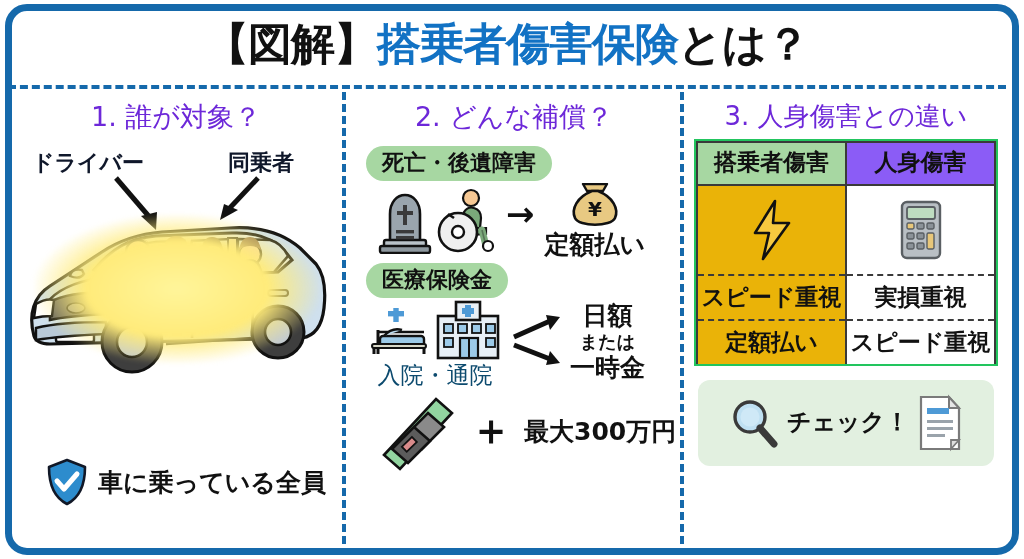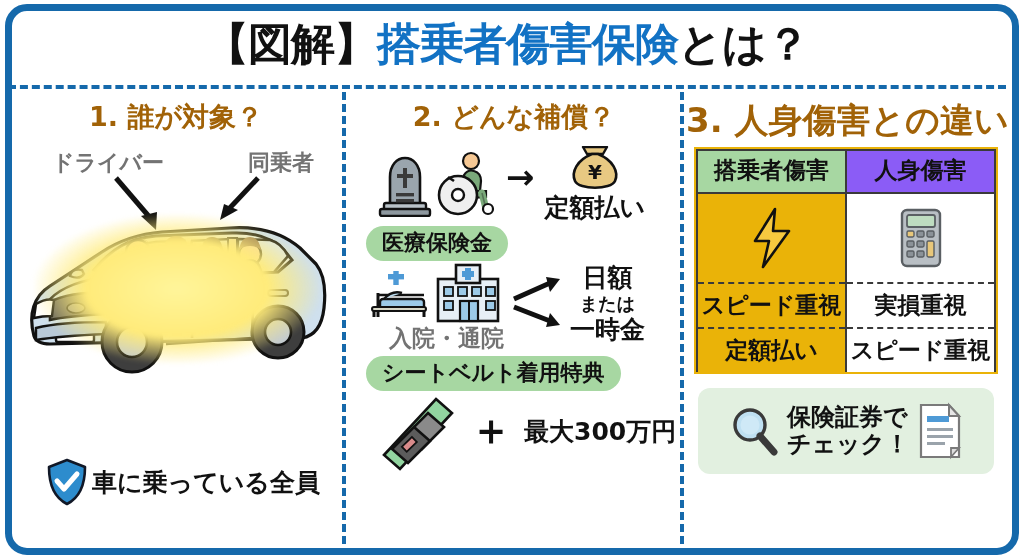--- a/index.html
+++ b/index.html
@@ -48,65 +48,65 @@
     border-left:4px dashed #1569ab;
   }
 
   
   .col{position:absolute;top:92px;height:455px;box-sizing:border-box;}
   #col1{left:10px;width:332px;}
   #col2{left:348px;width:332px;}
   #col3{left:686px;width:320px;}
 
   .col-title{
-    text-align:center;font-size:27px;font-weight:bold;color:#a16207;
+    text-align:center;font-size:27px;font-weight:normal;color:#6d28d9;
     margin-top:10px;line-height:1.1;white-space:nowrap;
   }
-  #col3 .col-title{font-size:34px;}
+  #col3 .col-title{font-size:26px;}
 
   
   .car-area{position:relative;width:332px;height:270px;margin-top:2px;}
   .lbl{
-    position:absolute;font-size:22px;font-weight:bold;color:#737373;white-space:nowrap;margin-left:20px;
+    position:absolute;font-size:22px;font-weight:bold;color:#0f172a;white-space:nowrap;
   }
   #lbl-driver{left:22px;top:14px;}
   #lbl-passenger{left:218px;top:14px;}
   .arrow-line{position:absolute;}
   .carwrap{position:absolute;left:6px;top:52px;width:320px;height:210px;}
   .glow{
     position:absolute;left:18px;top:28px;width:286px;height:150px;
     background:radial-gradient(ellipse at center,#fff59a 0%,#ffeb7a 45%,rgba(255,240,140,0.0) 72%);
     filter:blur(2px);
   }
   .badge1{
     position:absolute;left:36px;top:366px;
-    display:flex;align-items:center;gap:4px;
+    display:flex;align-items:center;gap:10px;
   }
   .badge1 .txt{font-size:25px;font-weight:bold;color:#111;white-space:nowrap;}
 
   
   .pill{
     display:inline-block;background:#a7d7a2;color:#111;
     font-size:22px;font-weight:bold;border-radius:20px;
     padding:4px 16px 6px 16px;line-height:1.15;white-space:nowrap;
   }
   .sec{position:relative;}
   .sec-row{display:flex;align-items:center;}
   .big-arrow{
     font-size:34px;font-weight:bold;color:#111;line-height:1;
   }
   .r-txt{font-size:25px;font-weight:bold;color:#111;text-align:center;line-height:1.12;white-space:nowrap;}
   .r-small{font-size:18px;font-weight:bold;color:#111;}
-  .cap{font-size:23px;font-weight:bold;color:#737373;text-align:right;white-space:nowrap;}
+  .cap{font-size:23px;font-weight:normal;color:#0c4a6e;text-align:center;white-space:nowrap;}
   .plus{font-size:42px;font-weight:bold;color:#111;line-height:1;}
 
   
   .tbl{
     position:relative;margin:8px auto 0 auto;width:300px;
-    border:2px solid #eab308;border-collapse:collapse;
+    border:2px solid #22c55e;border-collapse:collapse;
     background:#fff;
   }
   .tbl table{border-collapse:collapse;width:100%;}
   .tbl th{
     border:2px solid #3a3a3a;
     font-size:23px;font-weight:bold;color:#111;
     padding:4px 0 6px 0;text-align:center;white-space:nowrap;
   }
   .th-a{background:#a7d7a2;}
   .th-b{background:#8b5cf6;}
@@ -233,20 +233,21 @@
         <path d="M11,23 L18,31 L31,16" fill="none" stroke="#ffffff" stroke-width="5" stroke-linecap="round" stroke-linejoin="round"></path>
       </svg>
       <div class="txt">車に乗っている全員</div>
     </div>
   </div>
 
   <div class="col" id="col2">
     <div class="col-title">2. どんな補償？</div>
 
     <div class="sec" style="margin-top:14px;padding-left:18px;">
+      <div class="pill">死亡・後遺障害</div>
       <div class="sec-row" style="margin-top:2px;">
         <svg width="58" height="66" viewBox="0 0 58 66" style="margin-left:10px;">
           <path d="M14,58 L14,26 C14,14 21,7 29,7 C37,7 44,14 44,26 L44,58 Z" fill="#9aa5ad" stroke="#111" stroke-width="2.6"></path>
           <rect x="8" y="52" width="42" height="8" rx="2" fill="#b9c2c8" stroke="#111" stroke-width="2.4"></rect>
           <rect x="4" y="58" width="50" height="7" rx="2" fill="#8e989f" stroke="#111" stroke-width="2.4"></rect>
           <rect x="27" y="17" width="4" height="20" fill="#3a3a3a"></rect>
           <rect x="21" y="23" width="16" height="4" fill="#3a3a3a"></rect>
           <rect x="20" y="42" width="18" height="3.4" fill="#3a3a3a"></rect>
           <rect x="20" y="48" width="18" height="3.4" fill="#3a3a3a"></rect>
         </svg>
@@ -313,21 +314,20 @@
         </svg>
         <div style="text-align:center;margin-left:2px;margin-bottom:8px;">
           <div class="r-txt">日額</div>
           <div class="r-small">または</div>
           <div class="r-txt">一時金</div>
         </div>
       </div>
     </div>
 
     <div class="sec" style="margin-top:2px;padding-left:18px;">
-      <div class="pill">シートベルト着用特典</div>
       <div class="sec-row" style="margin-top:4px;">
         <svg width="86" height="80" viewBox="0 0 86 80" style="margin-left:8px;">
           <path d="M62,4 L78,18 L26,74 L10,60 Z" fill="#92d5a0" stroke="#111" stroke-width="2.6"></path>
           <path d="M54,18 L70,32 L48,54 L32,40 Z" fill="#8a8a8a" stroke="#111" stroke-width="2.6"></path>
           <path d="M40,32 L56,46 L34,68 L18,54 Z" fill="#5c5c5c" stroke="#111" stroke-width="2.6"></path>
           <rect x="28" y="46" width="14" height="7" transform="rotate(-44 35 49)" fill="#d98b8b" stroke="#111" stroke-width="1.8"></rect>
         </svg>
         <div class="plus" style="margin:0 12px 10px 10px;">＋</div>
         <div style="text-align:center;margin-bottom:6px;">
           <div class="r-txt">最大300万円</div>
@@ -379,21 +379,20 @@
         </table>
     </div>
 
     <div class="bottom-box">
       <svg width="50" height="52" viewBox="0 0 50 52">
         <circle cx="21" cy="20" r="15" fill="#bfe0f2" stroke="#3a3a3a" stroke-width="3.4"></circle>
         <circle cx="21" cy="20" r="9.5" fill="#cfe9f7"></circle>
         <line x1="31" y1="31" x2="45" y2="47" stroke="#3a3a3a" stroke-width="7" stroke-linecap="round"></line>
       </svg>
       <div class="bb-txt">
-        <div>保険証券で</div>
         <div>チェック！</div>
       </div>
       <svg width="46" height="58" viewBox="0 0 46 58">
         <path d="M4,3 L32,3 L42,14 L42,55 L4,55 Z" fill="#ffffff" stroke="#7a7a7a" stroke-width="2.2"></path>
         <path d="M32,3 L32,14 L42,14 Z" fill="#e6e6e6" stroke="#7a7a7a" stroke-width="2"></path>
         <rect x="10" y="14" width="22" height="6" fill="#4e9ad6"></rect>
         <rect x="10" y="26" width="26" height="3" fill="#9aa3ab"></rect>
         <rect x="10" y="33" width="26" height="3" fill="#9aa3ab"></rect>
         <rect x="10" y="40" width="18" height="3" fill="#9aa3ab"></rect>
         <path d="M34,46 L42,46 L34,55 Z" fill="#dedede" stroke="#7a7a7a" stroke-width="1.8"></path>

